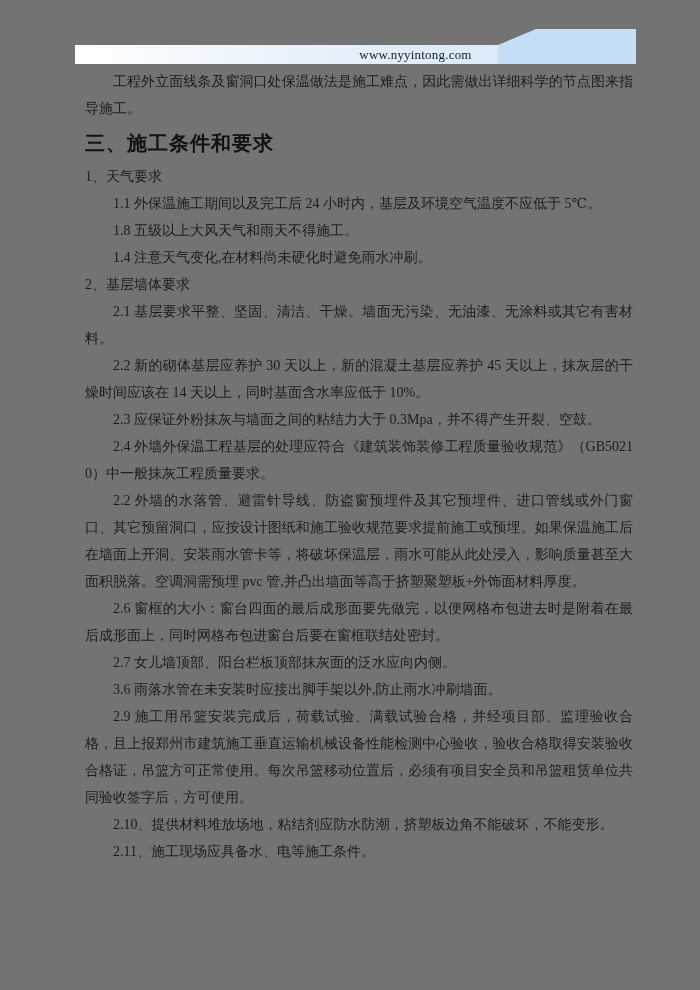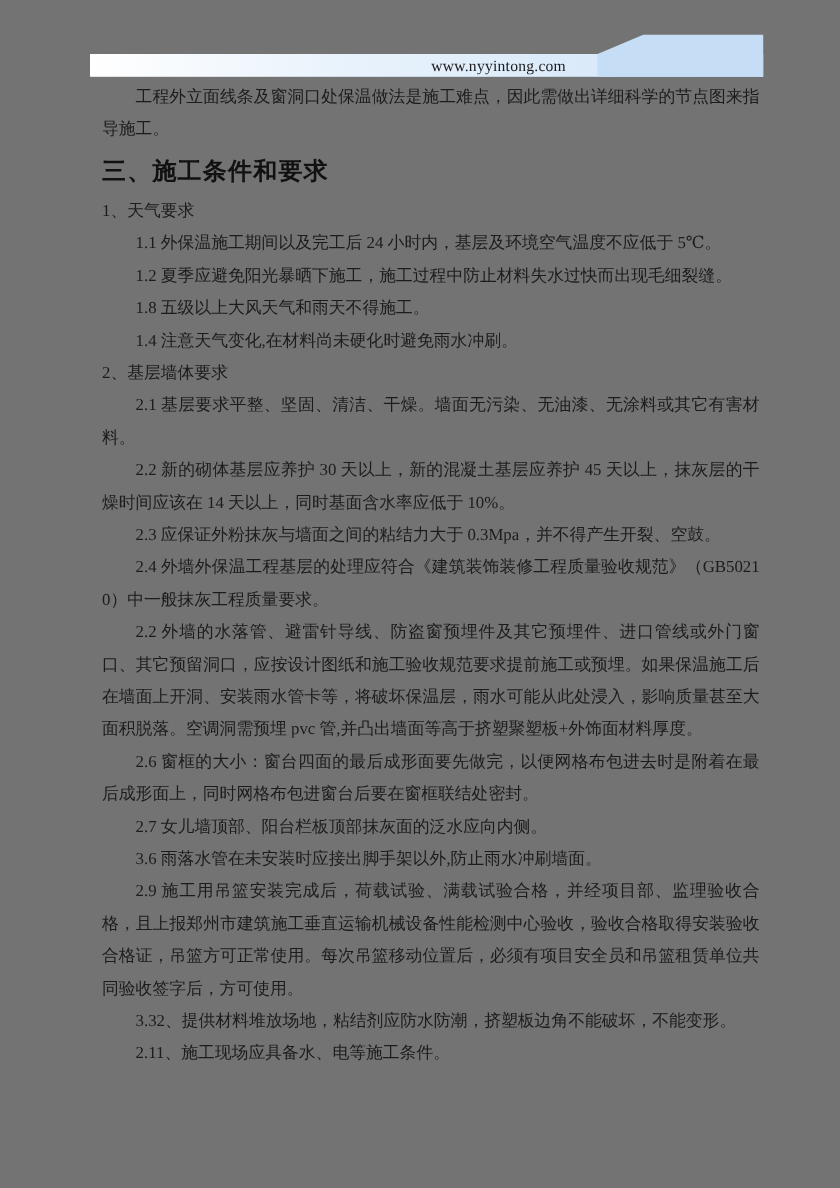--- a/index.html
+++ b/index.html
@@ -84,30 +84,29 @@
       <polygon points="498,64 498,45 536,29 636,29 636,64" fill="#c6ddf6"></polygon>
     </svg>
     <span class="site-url">www.nyyintong.com</span>
   </div>
 
   <div class="content">
     <p class="indent">工程外立面线条及窗洞口处保温做法是施工难点，因此需做出详细科学的节点图来指导施工。</p>
     <h2>三、施工条件和要求</h2>
     <p class="flush">1、天气要求</p>
     <p class="indent">1.1 外保温施工期间以及完工后 24 小时内，基层及环境空气温度不应低于 5℃。</p>
-    <p class="indent">1.2 夏季应避免阳光暴晒下施工，施工过程中防止材料失水过快而出现毛细裂缝。</p>
     <p class="indent">1.8 五级以上大风天气和雨天不得施工。</p>
     <p class="indent">1.4 注意天气变化,在材料尚未硬化时避免雨水冲刷。</p>
     <p class="flush">2、基层墙体要求</p>
     <p class="indent">2.1 基层要求平整、坚固、清洁、干燥。墙面无污染、无油漆、无涂料或其它有害材料。</p>
     <p class="indent">2.2 新的砌体基层应养护 30 天以上，新的混凝土基层应养护 45 天以上，抹灰层的干燥时间应该在 14 天以上，同时基面含水率应低于 10%。</p>
     <p class="indent">2.3 应保证外粉抹灰与墙面之间的粘结力大于 0.3Mpa，并不得产生开裂、空鼓。</p>
     <p class="indent">2.4 外墙外保温工程基层的处理应符合《建筑装饰装修工程质量验收规范》（GB50210）中一般抹灰工程质量要求。</p>
     <p class="indent">2.2 外墙的水落管、避雷针导线、防盗窗预埋件及其它预埋件、进口管线或外门窗口、其它预留洞口，应按设计图纸和施工验收规范要求提前施工或预埋。如果保温施工后在墙面上开洞、安装雨水管卡等，将破坏保温层，雨水可能从此处浸入，影响质量甚至大面积脱落。空调洞需预埋 pvc 管,并凸出墙面等高于挤塑聚塑板+外饰面材料厚度。</p>
     <p class="indent">2.6 窗框的大小：窗台四面的最后成形面要先做完，以便网格布包进去时是附着在最后成形面上，同时网格布包进窗台后要在窗框联结处密封。</p>
     <p class="indent">2.7 女儿墙顶部、阳台栏板顶部抹灰面的泛水应向内侧。</p>
     <p class="indent">3.6 雨落水管在未安装时应接出脚手架以外,防止雨水冲刷墙面。</p>
     <p class="indent">2.9 施工用吊篮安装完成后，荷载试验、满载试验合格，并经项目部、监理验收合格，且上报郑州市建筑施工垂直运输机械设备性能检测中心验收，验收合格取得安装验收合格证，吊篮方可正常使用。每次吊篮移动位置后，必须有项目安全员和吊篮租赁单位共同验收签字后，方可使用。</p>
-    <p class="indent">3.32、提供材料堆放场地，粘结剂应防水防潮，挤塑板边角不能破坏，不能变形。</p>
+    <p class="indent">2.10、提供材料堆放场地，粘结剂应防水防潮，挤塑板边角不能破坏，不能变形。</p>
     <p class="indent">2.11、施工现场应具备水、电等施工条件。</p>
   </div>
 
 </div>
 
 </body></html>

